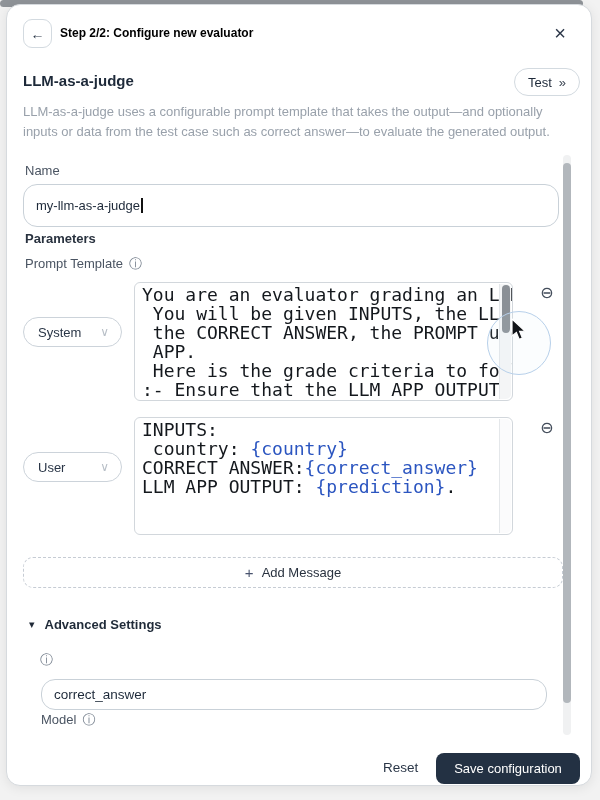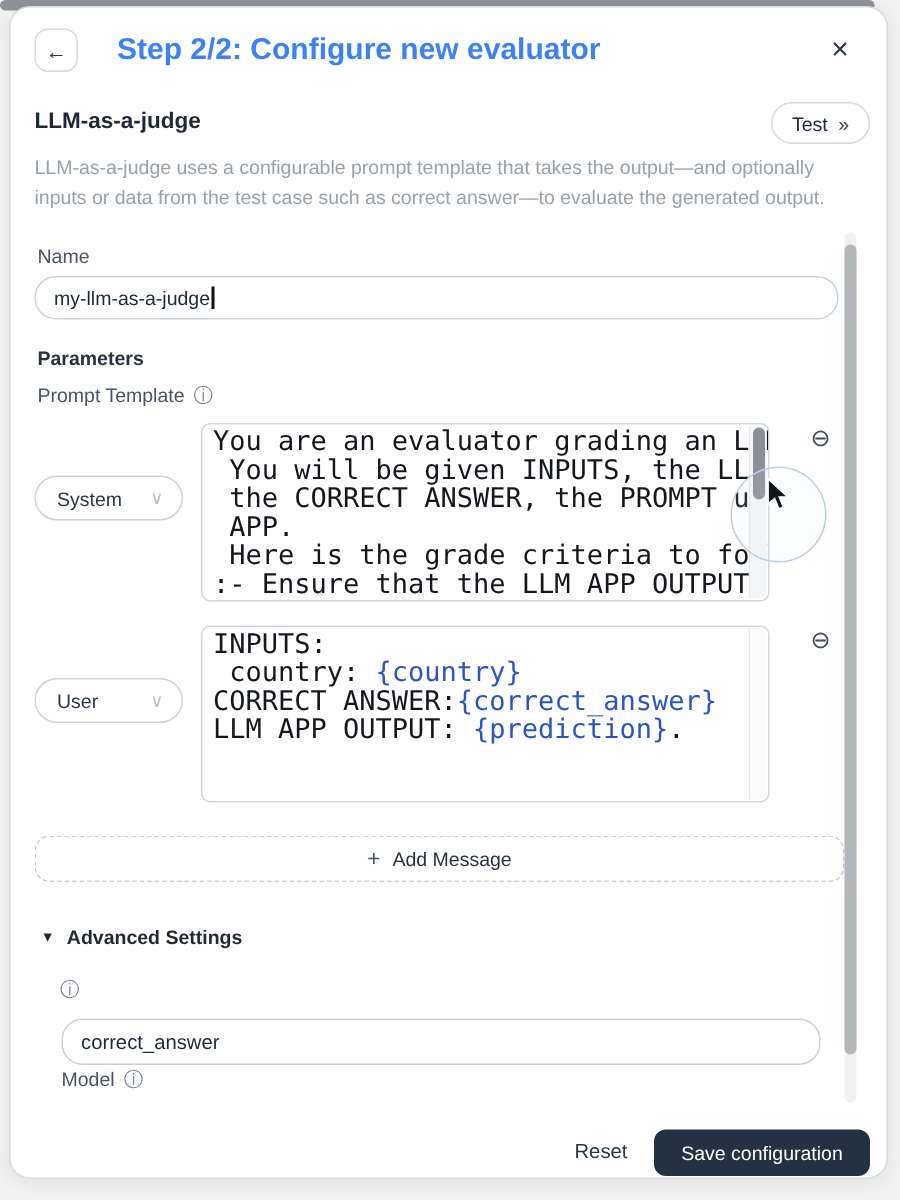--- a/index.html
+++ b/index.html
@@ -13,39 +13,39 @@
   }
   .modal {
     position: absolute; left: 6px; top: 4px; width: 586px; height: 782px;
     background: #fff; border: 1px solid #d6dade; border-radius: 14px;
     box-shadow: 0 2px 12px rgba(0,0,0,0.08);
   }
   .abs { position: absolute; }
 
   
   .back-btn { left: 16px; top: 14px; width: 29px; height: 29px; border: 1px solid #d3dae0; border-radius: 9px; background: #fff; display: flex; align-items: center; justify-content: center; font-size: 14px; color: #2a3647; cursor: pointer; }
-  .title { left: 71px; top: 14px; height: 29px; line-height: 29px; font-size: 20px; font-weight: bold; color: #3b82f6; }
+  .title { left: 53px; top: 14px; height: 29px; line-height: 29px; font-size: 12px; font-weight: bold; color: #000000; }
   .close-btn { left: 541px; top: 16px; width: 24px; height: 24px; display: flex; align-items: center; justify-content: center; font-size: 20px; color: #2b3648; cursor: pointer; background: none; border: none; }
 
   
   .eval-heading { left: 16px; top: 67px; font-size: 15px; font-weight: bold; color: #1d2939; }
   .test-btn { left: 507px; top: 63px; width: 66px; height: 28px; border: 1px solid #d3dae0; border-radius: 14px; background: #fff; display: flex; align-items: center; justify-content: center; gap: 7px; font-size: 13px; color: #1d2939; cursor: pointer; }
   .test-btn .chev { color: #3c4654; font-size: 13px; }
   .description { left: 16px; top: 97px; width: 546px; font-size: 13px; line-height: 20px; color: #99a1ab; }
 
   
   .label { font-size: 13px; color: #4a5462; }
   .label-bold { font-size: 13px; font-weight: bold; color: #29323f; }
   .row { display: inline-flex; align-items: center; gap: 6px; }
   .info-icon { color: #78828f; font-size: 13px; line-height: 13px; }
   .input { border: 1px solid #c9d1d8; border-radius: 8px; background: #fff; display: flex; align-items: center; padding: 0 12px; font-size: 13px; color: #1d2939; }
   .caret { display: inline-block; width: 1.5px; height: 15px; background: #111; margin-left: 1px; }
 
   .name-label { left: 18px; top: 158px; }
-  .name-input { left: 16px; top: 179px; width: 536px; height: 29px; border-radius: 14px; }
+  .name-input { left: 16px; top: 179px; width: 536px; height: 43px; border-radius: 14px; }
   .params-label { left: 18px; top: 226px; }
   .prompt-template-row { left: 18px; top: 251px; }
 
   
   .dropdown { width: 99px; height: 30px; border: 1px solid #ccd3da; border-radius: 15px; background: #fff; display: flex; align-items: center; justify-content: space-between; padding: 0 12px 0 14px; font-size: 13px; color: #2a3647; cursor: pointer; margin-top: 32px; }
   .dropdown .dd-chev { color: #b8bfc7; font-size: 12px; }
   .sys-dropdown { left: 16px; top: 280px; }
   .user-dropdown { left: 16px; top: 415px; }
 
   .textarea { border: 1px solid #d2d7dc; border-radius: 6px; background: #fff; overflow: hidden; }

